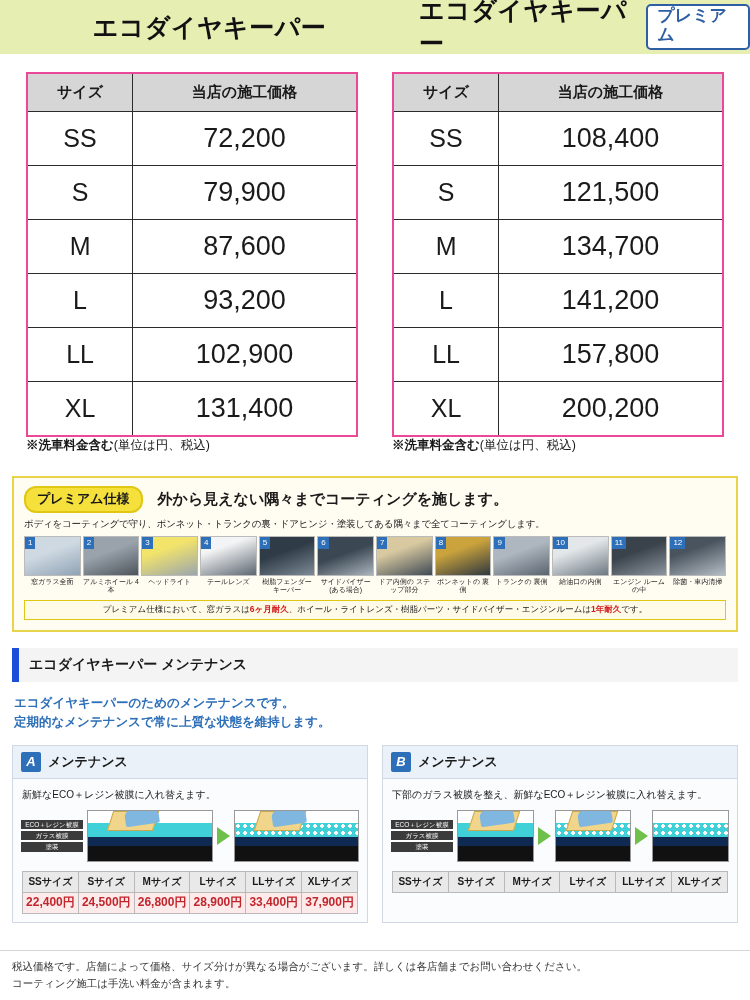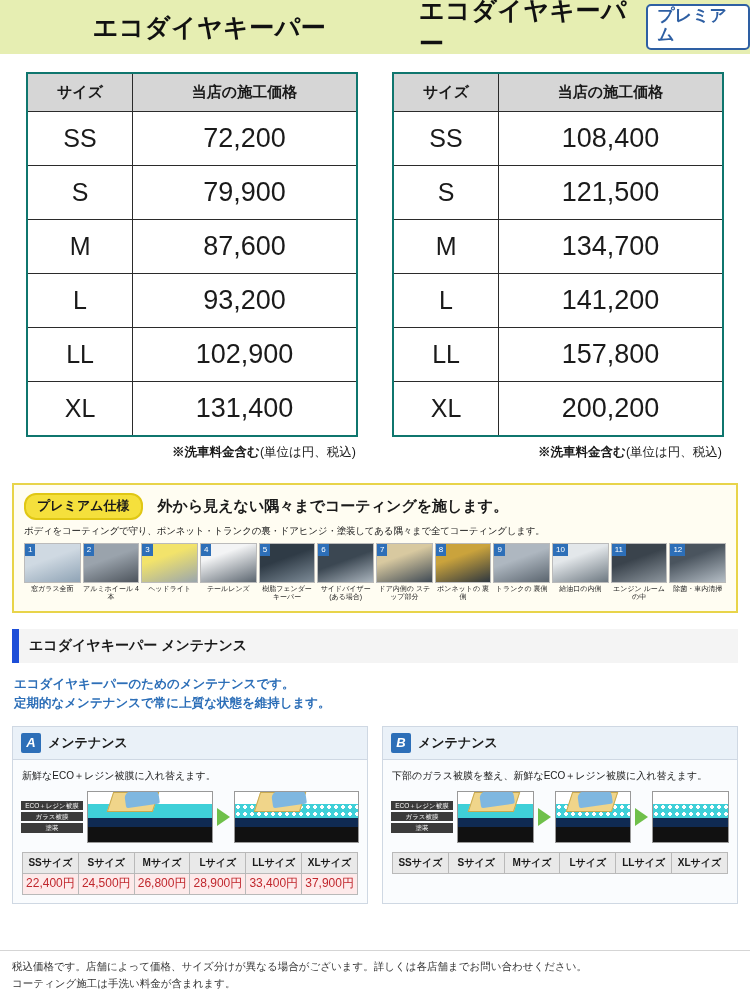--- a/index.html
+++ b/index.html
@@ -47,21 +47,21 @@
   
   .price-area {
     display: flex;
     padding: 18px 26px 0 26px;
     gap: 34px;
   }
   .price-block { width: 50%; }
   table.price {
     width: 100%;
     border-collapse: collapse;
-    border: 2px solid #0f766e;
+    border: 2px solid #ec4899;
     table-layout: fixed;
   }
   table.price th, table.price td {
     border: 1px solid #2b2b2b;
     text-align: center;
   }
   table.price thead th {
     background: #d6d6d6;
     font-size: 15px;
     font-weight: bold;
@@ -72,23 +72,22 @@
     font-size: 25px;
     padding: 12px 0;
     font-weight: normal;
   }
   table.price tbody td.price-c {
     font-size: 27px;
     padding: 7px 0;
     font-weight: normal;
   }
   .note {
-    text-align: right;
+    text-align: left;
     font-size: 12.5px;
-    margin-top: 7px;
     padding-right: 2px;
   }
   .note b { font-weight: bold; }
 
   
   .spec-panel {
     margin: 22px 12px 0 12px;
     border: 2px solid #e8d44a;
     background: #fffdf2;
     padding: 8px 10px 10px 10px;
@@ -292,21 +291,21 @@
     font-size: 10px;
     font-weight: bold;
     padding: 3px 0;
     text-align: center;
   }
   table.mt-price td {
     background: #fdeaea;
     border: 1px solid #b9b9b9;
     color: #c0272d;
     font-size: 12px;
-    font-weight: normal;
+    font-weight: bold;
     padding: 3px 0;
     text-align: center;
     line-height: 1.15;
   }
 
   
   .footer {
     position: absolute;
     left: 0; right: 0; bottom: 0;
     border-top: 1px solid #d5d5d5;
@@ -496,20 +495,23 @@
 ルームの中</div>
       </div>
       <div class="thumb">
         <div class="thumb-img" style="background:linear-gradient(160deg,#4a545e 35%,#b5bec6)">
           <span class="thumb-num">12</span>
         </div>
         <div class="thumb-cap">除菌・車内清掃</div>
       </div>
     </div>
 
+    <div class="spec-foot">
+      <span>プレミアム仕様において、窓ガラスは</span><span class="red">6ヶ月耐久</span><span>、ホイール・ライトレンズ・樹脂パーツ・サイドバイザー・エンジンルームは</span><span class="red">1年耐久</span><span>です。</span>
+    </div>
   </div>
 
   <div class="mt-title">エコダイヤキーパー メンテナンス</div>
   <div class="mt-lead">
     <div>エコダイヤキーパーのためのメンテナンスです。</div>
     <div>定期的なメンテナンスで常に上質な状態を維持します。</div>
   </div>
 
   <div class="mt-cols">
 

